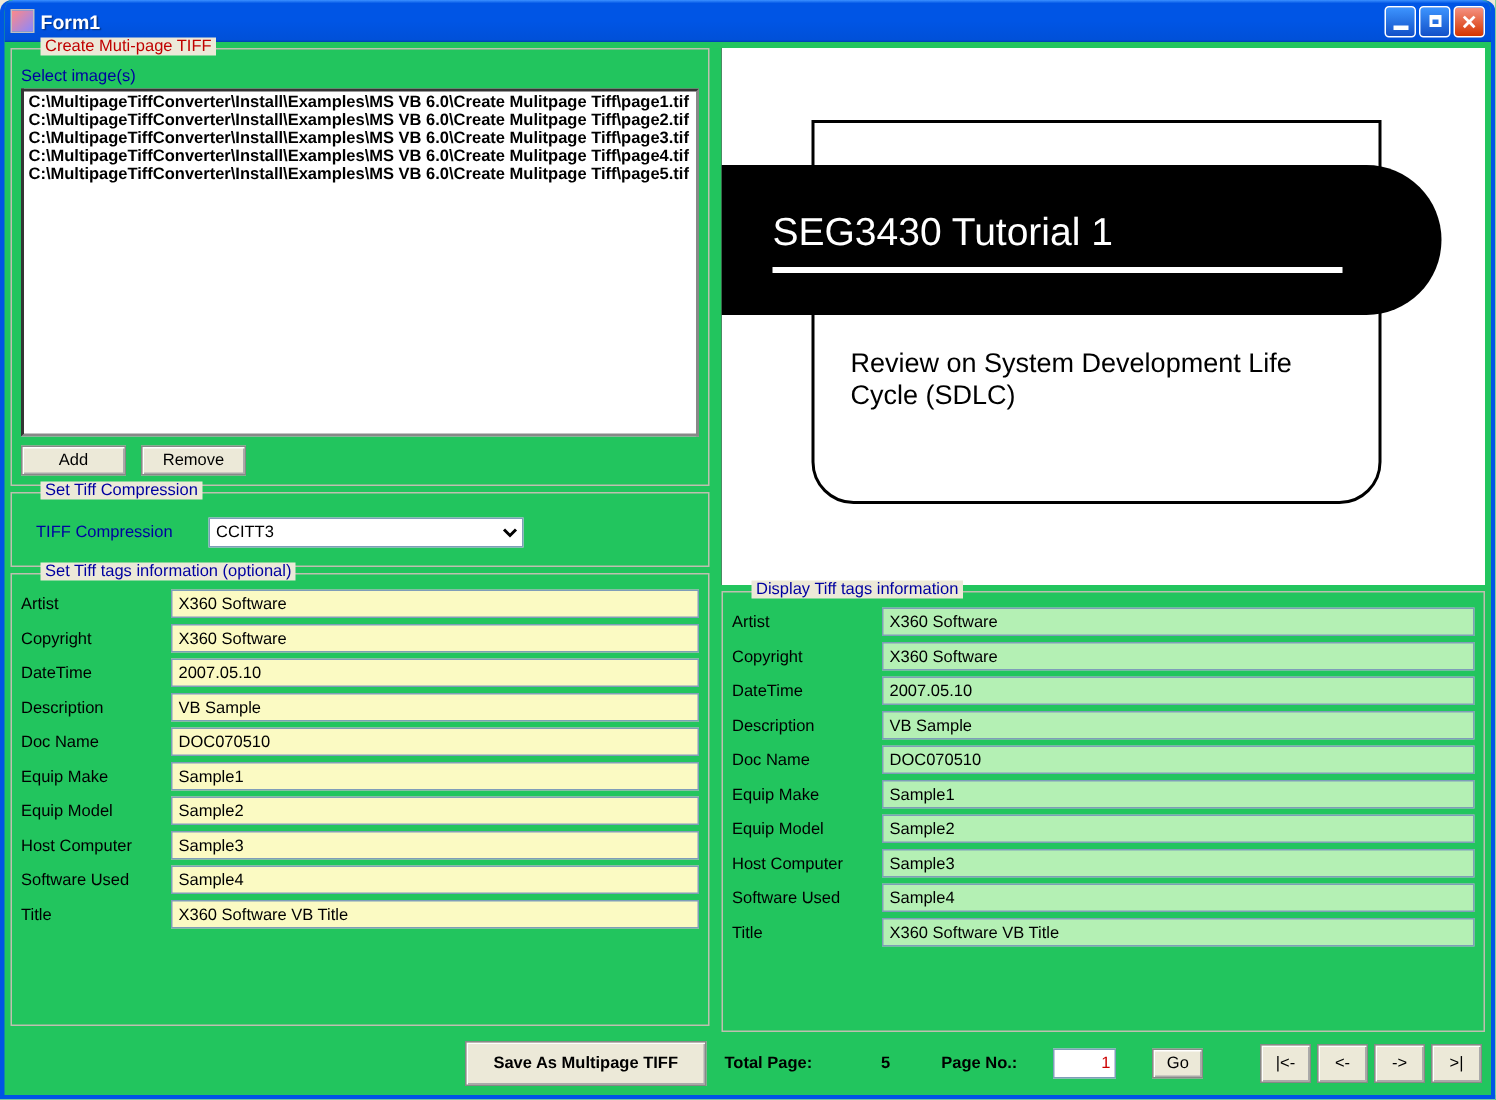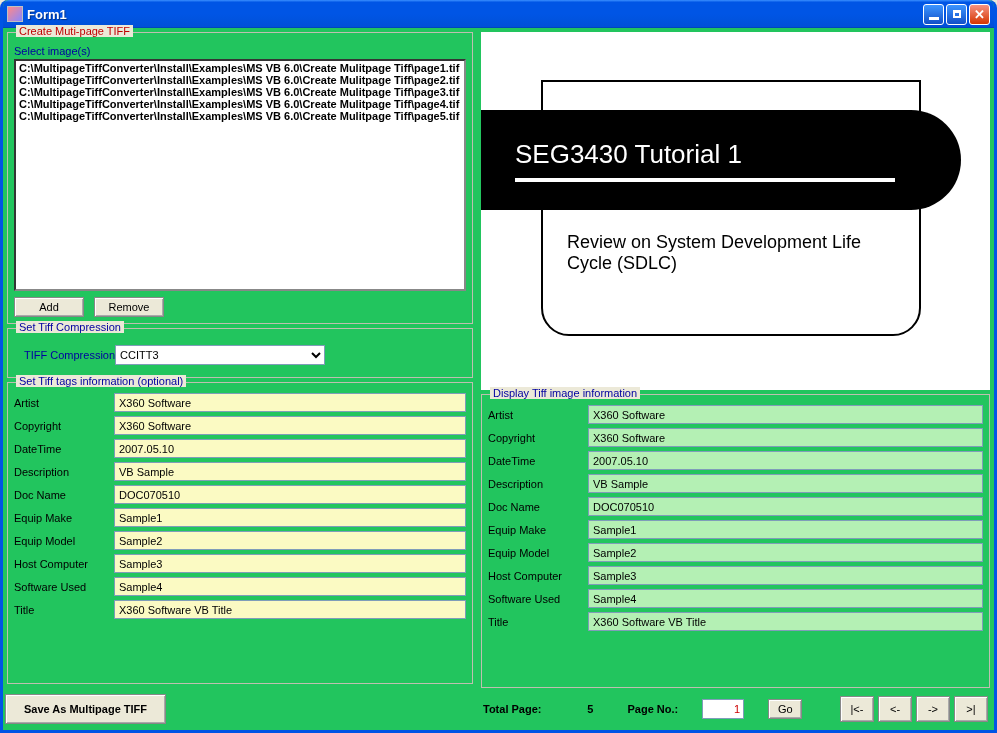--- a/index.html
+++ b/index.html
@@ -72,21 +72,21 @@
 
 .groupbox {
   border: 1px solid #bfbfb0;
   margin: 2px;
   padding: 10px 6px 6px 6px;
   position: relative;
 }
 .groupbox > .legend {
   position: absolute;
   top: -8px;
-  left: 8px;
+  left: 19px;
   background: #ece9d8;
   padding: 0 3px;
   color: #0000a0;
 }
 .groupbox.red > .legend { color: #c00000; }
 
 .link-label { color: #0000a0; margin: 2px 0 2px 0; display:block; }
 
 .listbox {
   width: 100%;
@@ -107,21 +107,21 @@
   border: 1px solid #888;
   box-shadow: inset 1px 1px 0 #fff, inset -1px -1px 0 #aaa;
   padding: 3px 10px;
   cursor: pointer;
   min-width: 70px;
 }
 .btn.big { font-weight: bold; padding: 8px 18px; }
 
 .row-btns { display: flex; gap: 10px; margin-top: 6px; }
 
-.compression-row { display:flex; align-items:center; gap:0; padding: 6px 10px; }
+.compression-row { display:flex; align-items:center; gap:24px; padding: 6px 10px; }
 .compression-row label { color:#0000a0; }
 select.combo {
   font-family: Liberation Sans, sans-serif; font-size: 11px;
   border: 1px solid #7f9db9;
   height: 20px;
   width: 210px;
   background:#fff;
 }
 
 .tags-grid { display: grid; grid-template-columns: 100px 1fr; row-gap: 4px; align-items: center; }
@@ -136,21 +136,21 @@
 }
 .tags-grid input.green {
   width: 100%;
   background: #b4f0b4;
   border: 1px solid #7f9db9;
   font-family: inherit; font-size: 11px;
   padding: 2px 4px;
   height: 19px;
 }
 
-.save-row { display:flex; justify-content:flex-start; padding: 8px 4px 4px 0; }
+.save-row { display:flex; justify-content:flex-end; padding: 8px 4px 4px 0; }
 
 .preview {
   margin: 2px;
   height: 358px;
   background: #000;
   display:flex; align-items:center; justify-content:center;
   overflow:hidden;
   position: relative;
 }
 .slide {
@@ -299,21 +299,21 @@
           <div class="shadowbox"></div>
           <div class="titleband">
             <div class="t1">SEG3430 Tutorial 1</div>
             <div class="hr"></div>
           </div>
           <div class="subtitle">Review on System Development Life Cycle (SDLC)</div>
         </div>
       </div>
 
       <div class="groupbox" style="flex:1">
-        <span class="legend">Display Tiff image information</span>
+        <span class="legend">Display Tiff tags information</span>
         <div class="tags-grid" id="display-tags-grid">
             <div class="lbl">Artist</div>
             <input class="green" readonly="" value="X360 Software" style="">
             <div class="lbl">Copyright</div>
             <input class="green" readonly="" value="X360 Software" style="">
             <div class="lbl">DateTime</div>
             <input class="green" readonly="" value="2007.05.10" style="">
             <div class="lbl">Description</div>
             <input class="green" readonly="" value="VB Sample" style="">
             <div class="lbl">Doc Name</div>

